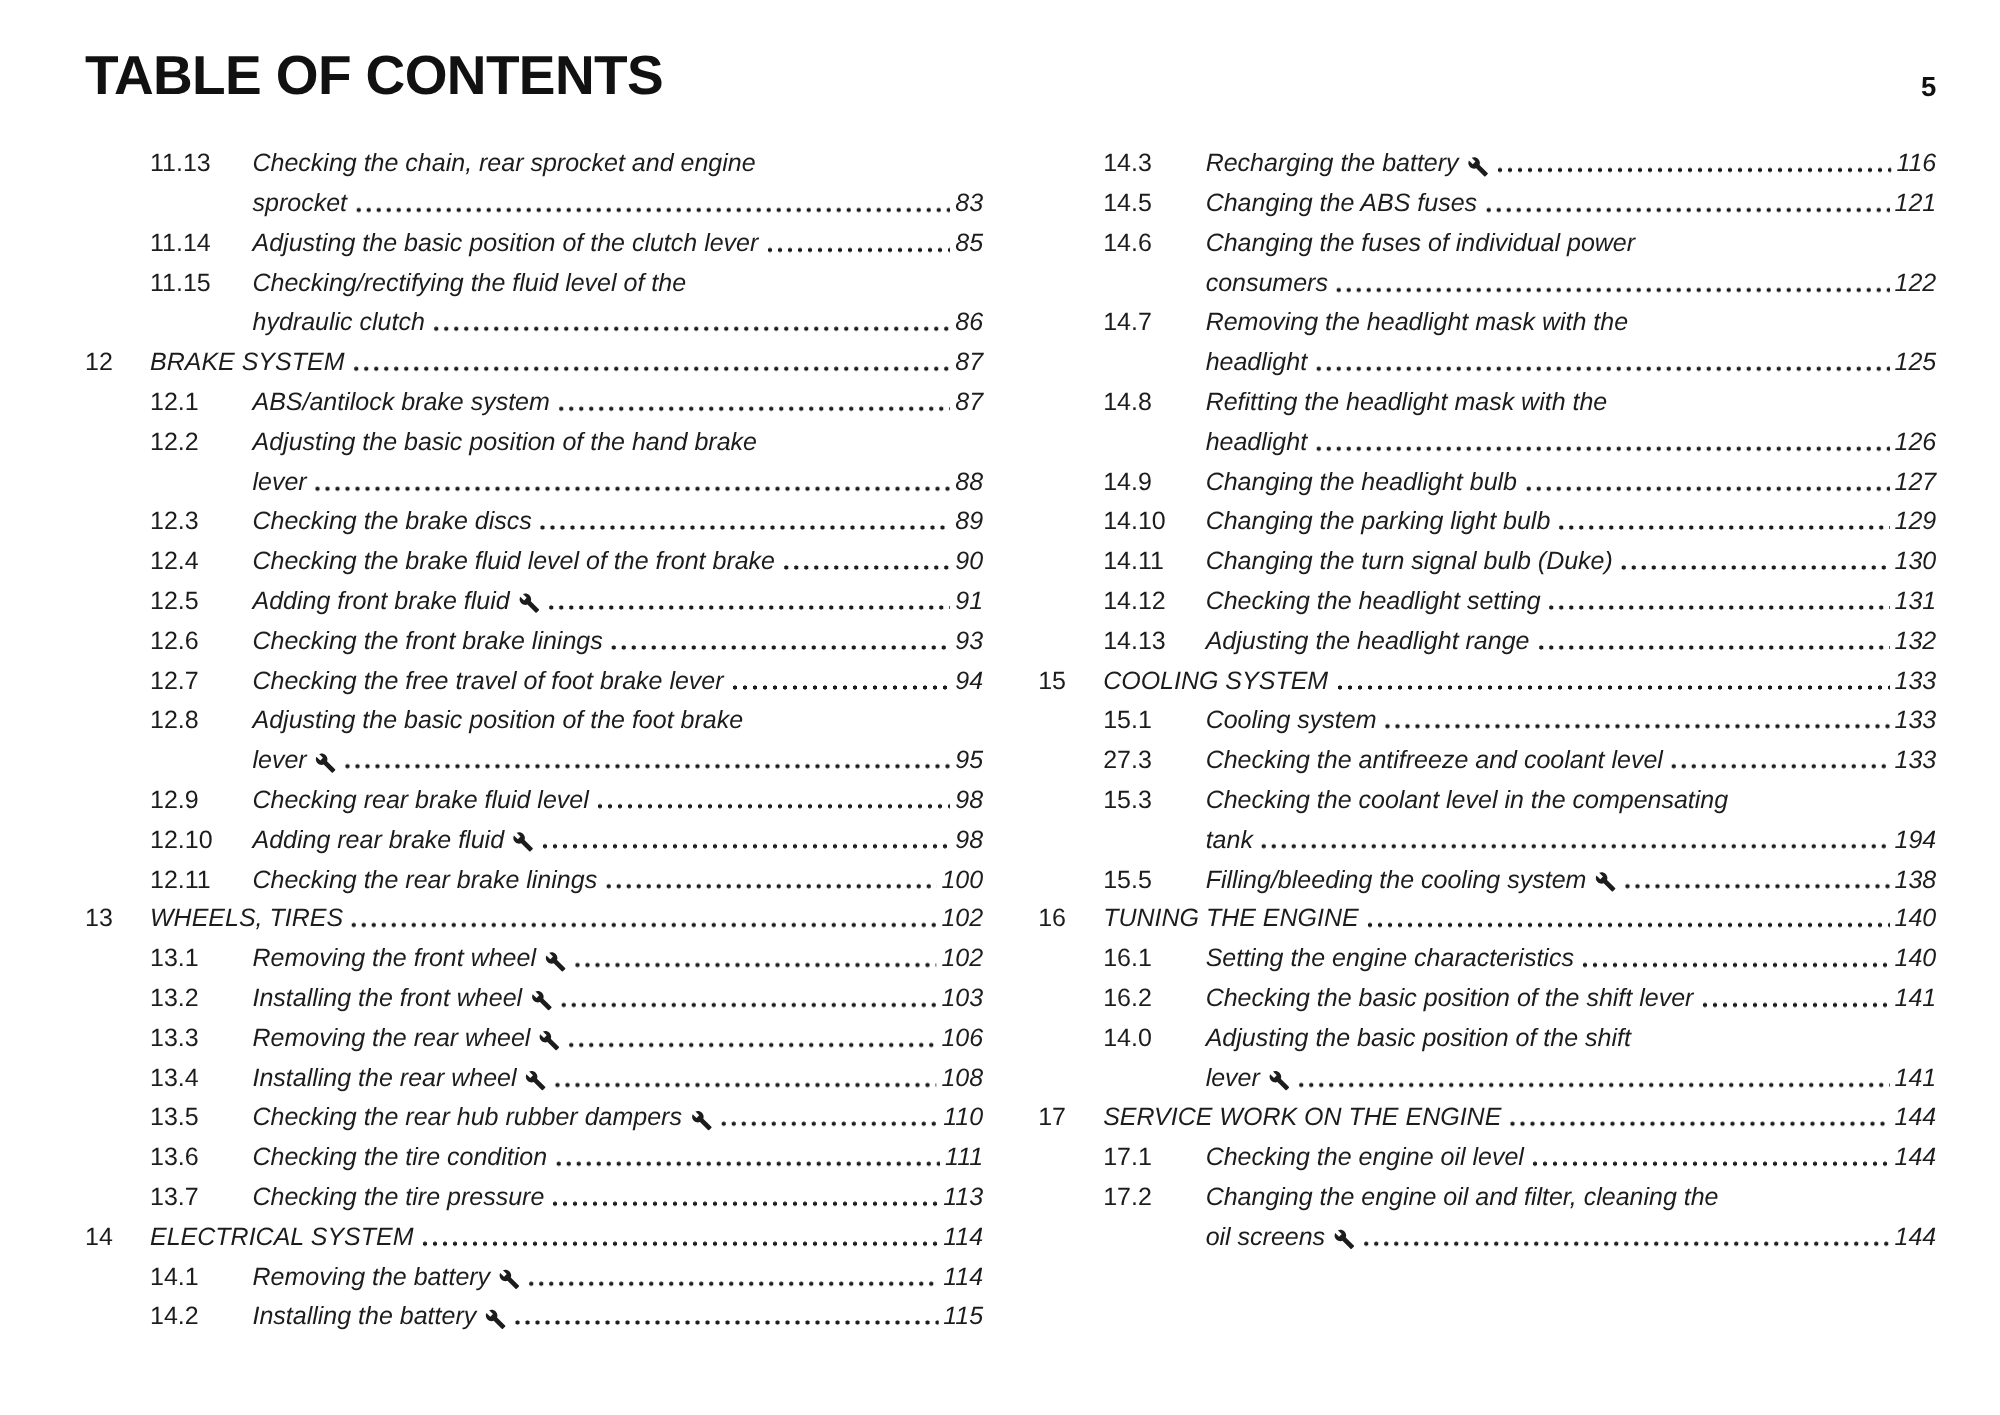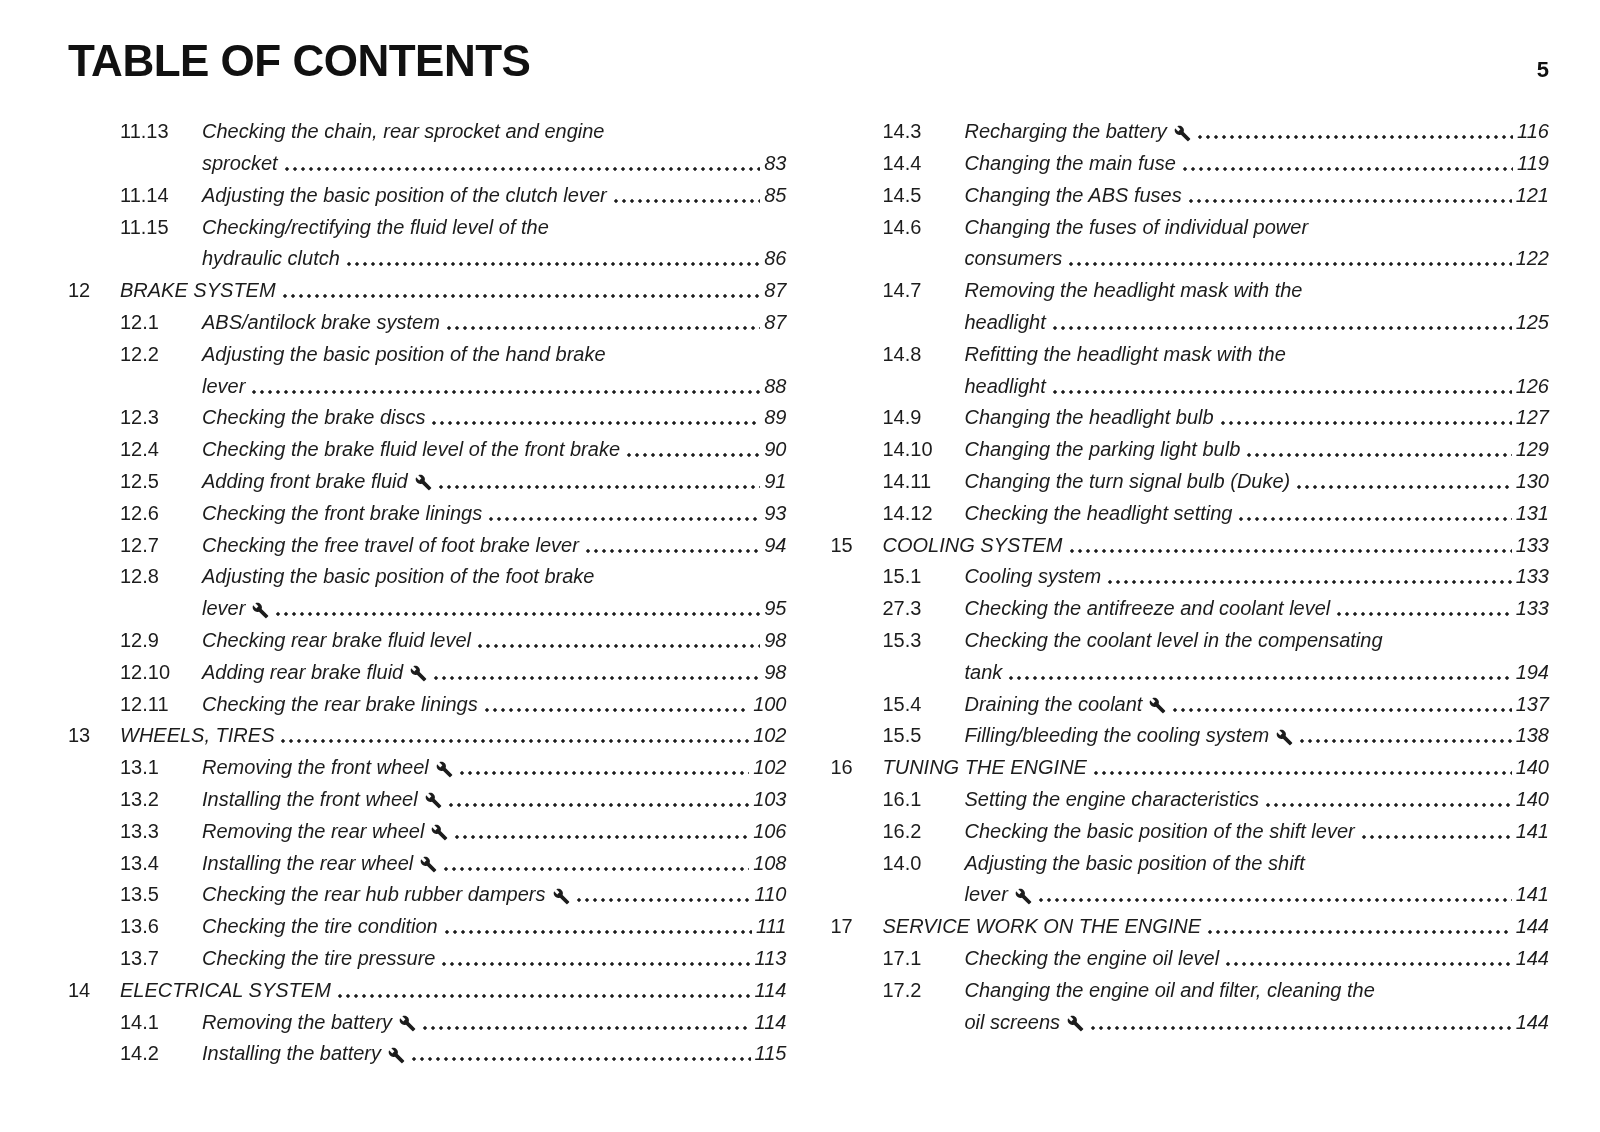--- a/index.html
+++ b/index.html
@@ -398,30 +398,20 @@
               <span class="t">Recharging the battery</span>
               <svg class="wrench" viewBox="0 0 24 24">
                 <path d="M22.7 19l-9.1-9.1c.9-2.3.4-5-1.5-6.9-2-2-5-2.4-7.4-1.3L9 6 6 9 1.6 4.7C.4 7.1.9 10.1 2.9 12.1c1.9 1.9 4.6 2.4 6.9 1.5l9.1 9.1c.4.4 1 .4 1.4 0l2.3-2.3c.5-.4.5-1.1.1-1.4z"></path>
               </svg>
               <span class="leader"></span>
               <span class="pg">116</span>
             </span>
           </span>
         </div>
         <div class="entry">
-          <span class="num">14.4</span>
-          <span class="body">
-            <span class="line lastline">
-              <span class="t">Changing the main fuse</span>
-              <span class="leader"></span>
-              <span class="pg">119</span>
-            </span>
-          </span>
-        </div>
-        <div class="entry">
           <span class="num">14.5</span>
           <span class="body">
             <span class="line lastline">
               <span class="t">Changing the ABS fuses</span>
               <span class="leader"></span>
               <span class="pg">121</span>
             </span>
           </span>
         </div>
         <div class="entry">
@@ -487,20 +477,30 @@
             </span>
           </span>
         </div>
         <div class="entry">
           <span class="num">14.12</span>
           <span class="body">
             <span class="line lastline">
               <span class="t">Checking the headlight setting</span>
               <span class="leader"></span>
               <span class="pg">131</span>
+            </span>
+          </span>
+        </div>
+        <div class="entry">
+          <span class="num">14.13</span>
+          <span class="body">
+            <span class="line lastline">
+              <span class="t">Adjusting the headlight range</span>
+              <span class="leader"></span>
+              <span class="pg">132</span>
             </span>
           </span>
         </div>
         <div class="entry chapter">
           <span class="num">15</span>
           <span class="body">
             <span class="line lastline">
               <span class="t">COOLING SYSTEM</span>
               <span class="leader"></span>
               <span class="pg">133</span>
@@ -528,33 +528,20 @@
           </span>
         </div>
         <div class="entry">
           <span class="num">15.3</span>
           <span class="body">
             <span class="line"><span class="t">Checking the coolant level in the compensating</span></span>
             <span class="line lastline">
               <span class="t">tank</span>
               <span class="leader"></span>
               <span class="pg">194</span>
-            </span>
-          </span>
-        </div>
-        <div class="entry">
-          <span class="num">15.4</span>
-          <span class="body">
-            <span class="line lastline">
-              <span class="t">Draining the coolant</span>
-              <svg class="wrench" viewBox="0 0 24 24">
-                <path d="M22.7 19l-9.1-9.1c.9-2.3.4-5-1.5-6.9-2-2-5-2.4-7.4-1.3L9 6 6 9 1.6 4.7C.4 7.1.9 10.1 2.9 12.1c1.9 1.9 4.6 2.4 6.9 1.5l9.1 9.1c.4.4 1 .4 1.4 0l2.3-2.3c.5-.4.5-1.1.1-1.4z"></path>
-              </svg>
-              <span class="leader"></span>
-              <span class="pg">137</span>
             </span>
           </span>
         </div>
         <div class="entry">
           <span class="num">15.5</span>
           <span class="body">
             <span class="line lastline">
               <span class="t">Filling/bleeding the cooling system</span>
               <svg class="wrench" viewBox="0 0 24 24">
                 <path d="M22.7 19l-9.1-9.1c.9-2.3.4-5-1.5-6.9-2-2-5-2.4-7.4-1.3L9 6 6 9 1.6 4.7C.4 7.1.9 10.1 2.9 12.1c1.9 1.9 4.6 2.4 6.9 1.5l9.1 9.1c.4.4 1 .4 1.4 0l2.3-2.3c.5-.4.5-1.1.1-1.4z"></path>

